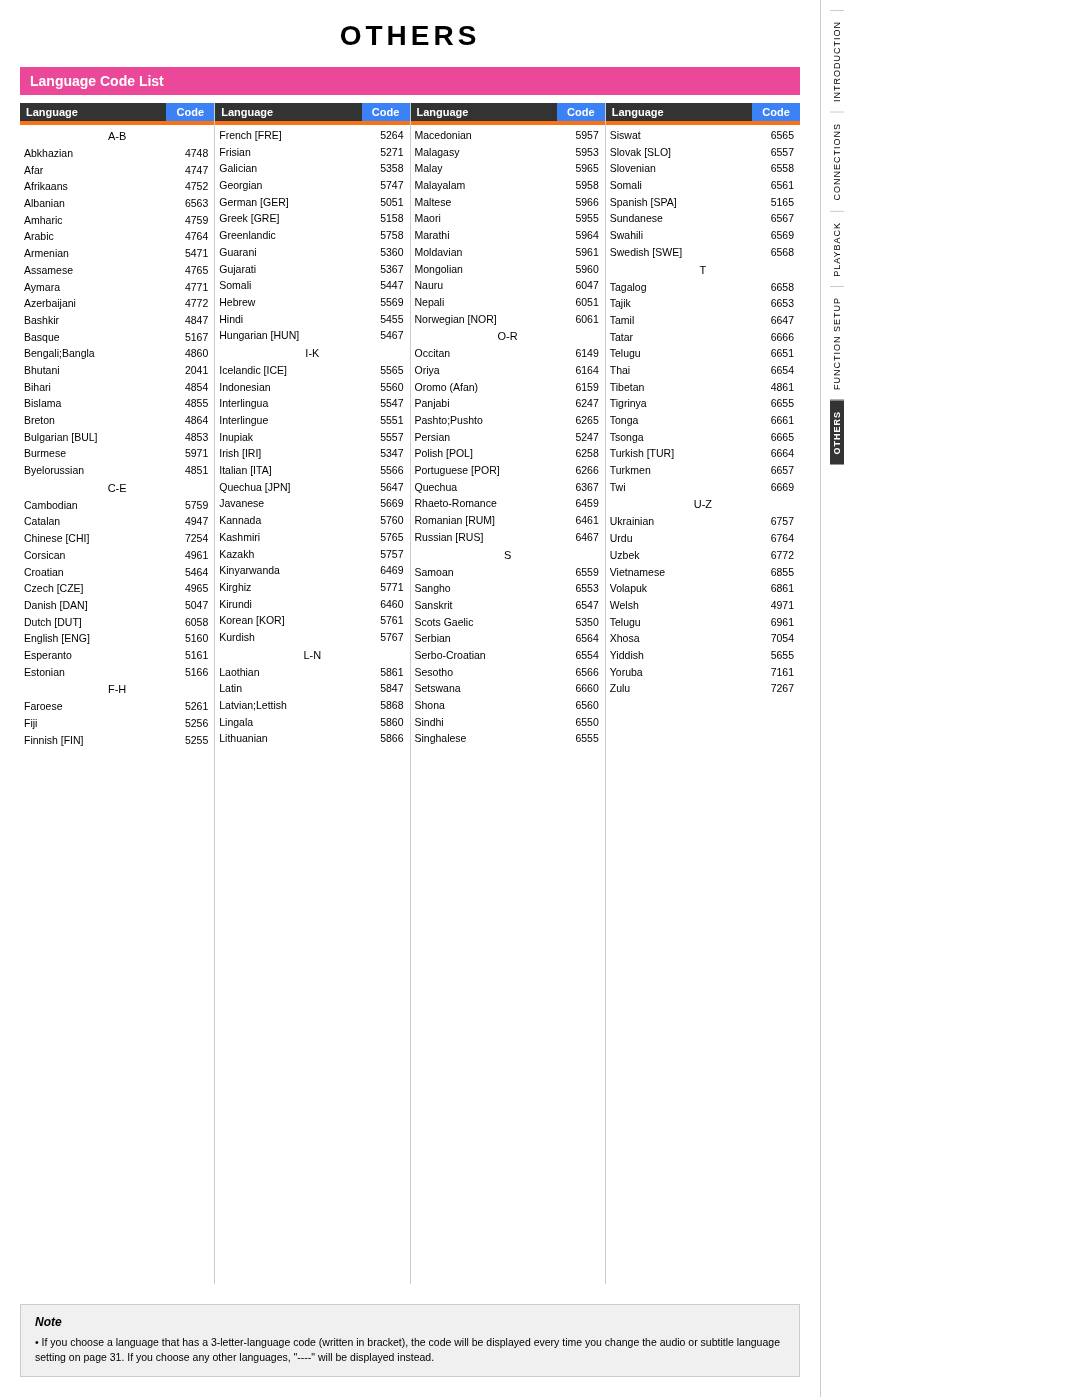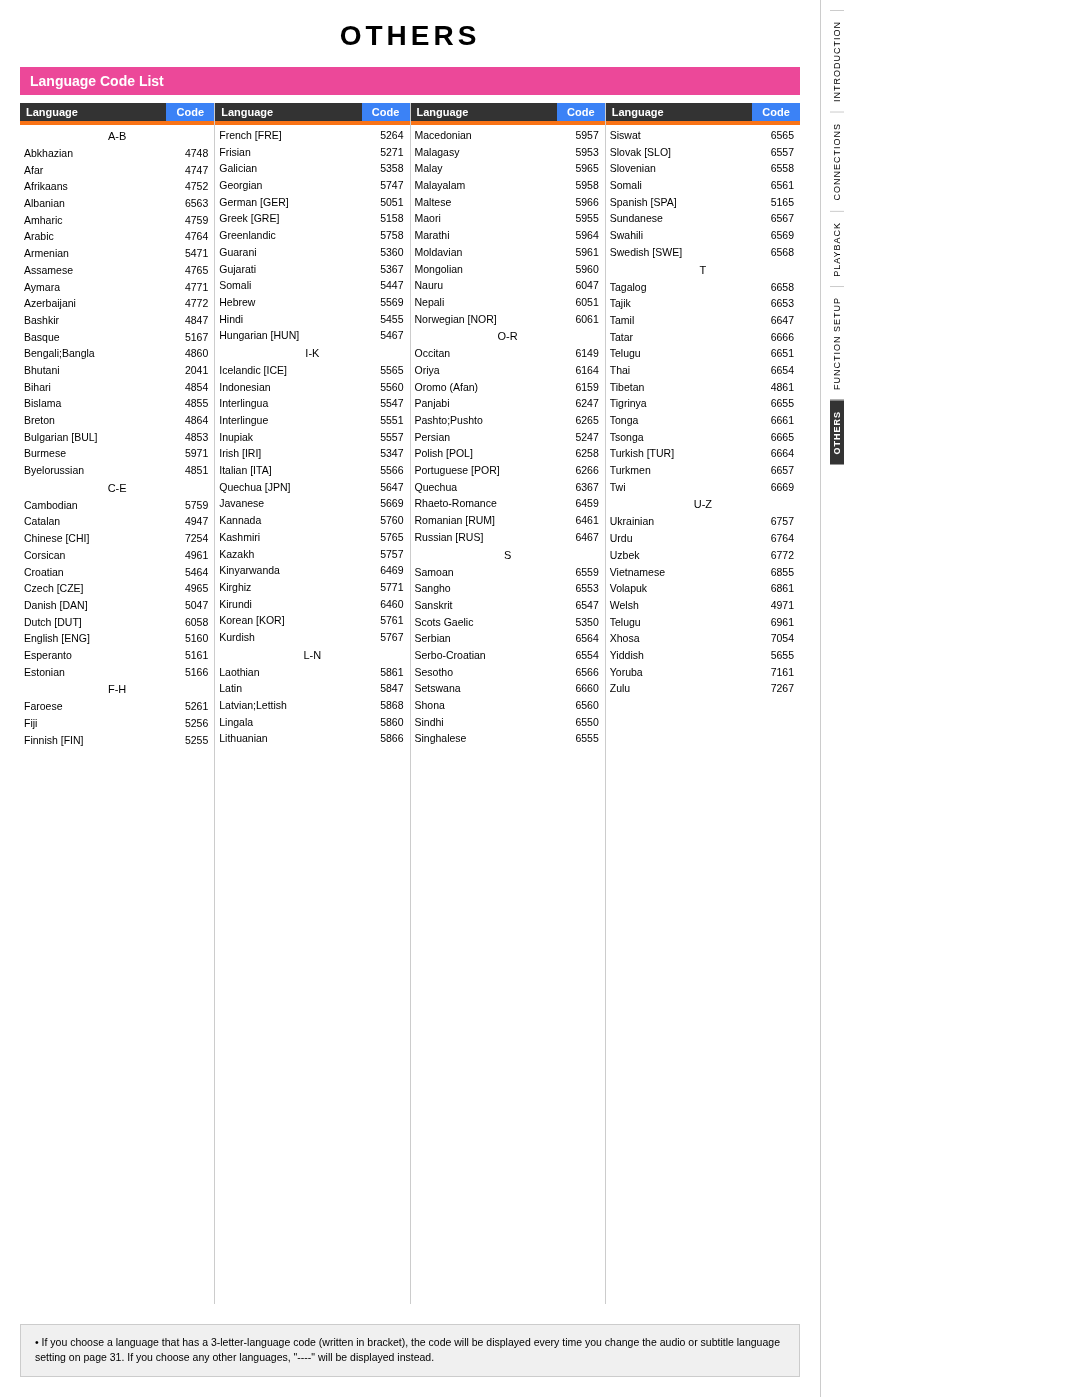--- a/index.html
+++ b/index.html
@@ -775,20 +775,21 @@
             </div>
             <div class="lang-row">
               <span class="lang-name">Zulu</span>
               <span class="lang-code">7267</span>
             </div>
           </div>
       </div>
     </div>
 
     <div class="note-section">
+      <div class="note-title">Note</div>
       <div class="note-text">• If you choose a language that has a 3-letter-language code (written in bracket), the code will be displayed every time you change the audio or subtitle language setting on page 31. If you choose any other languages, "----" will be displayed instead.</div>
     </div>
 
 
   </div>
 
   <div class="right-sidebar">
     <div id="sidebar-tabs-container">
         <div class="sidebar-tab">INTRODUCTION</div>
         <div class="sidebar-tab">CONNECTIONS</div>

